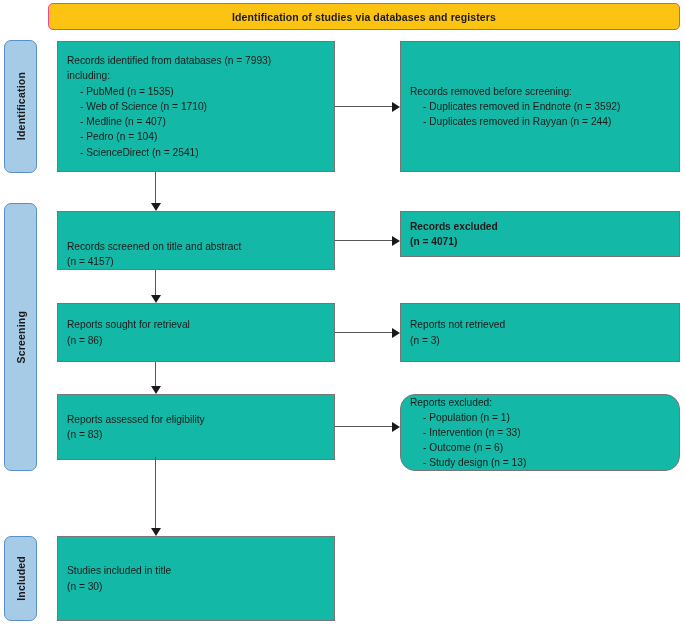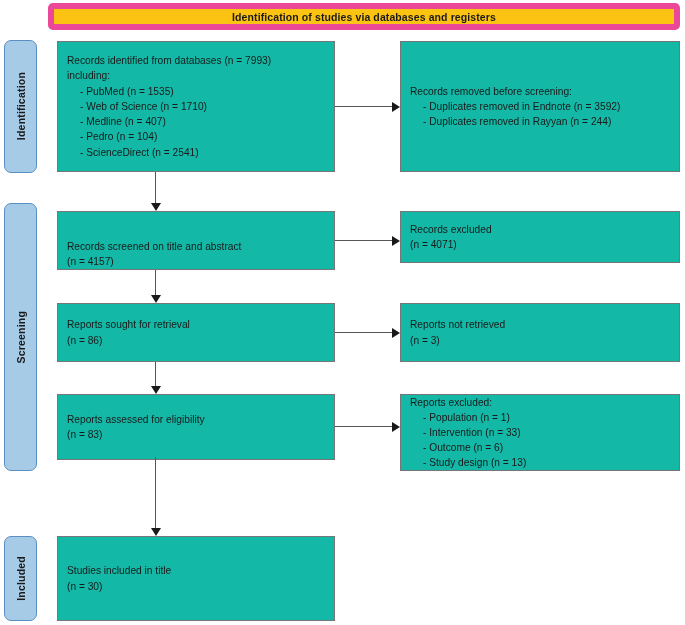--- a/index.html
+++ b/index.html
@@ -18,21 +18,21 @@
   }
 
   
   .banner {
     position: absolute;
     left: 48px;
     top: 3px;
     width: 632px;
     height: 27px;
     background: #FDC313;
-    border: 6px solid #ec4899;
+    border: 1px solid #ec4899;
     border-radius: 5px;
     display: flex;
     align-items: center;
     justify-content: center;
   }
   .banner-text {
     font-size: 10.5px;
     font-weight: bold;
     color: #1a1a1a;
     letter-spacing: 0.1px;
@@ -82,25 +82,25 @@
   .box-body .sub { padding-left: 13px; }
 
   
   .box-left  { left: 57px;  width: 278px; }
   
   .box-right { left: 400px; width: 280px; }
 
   .box-identified      { top: 41px;  height: 131px; }
   .box-removed         { top: 41px;  height: 131px; }
   .box-screened        { top: 211px; height: 59px; align-items: flex-end;  }
-  .box-excluded-screen { top: 211px; height: 52px;  }
+  .box-excluded-screen { top: 211px; height: 46px; font-weight: bold;  }
   .box-sought          { top: 303px; height: 59px;  }
   .box-not-retrieved   { top: 303px; height: 59px;  }
   .box-assessed        { top: 394px; height: 66px;  }
-  .box-excluded-report { top: 394px; height: 77px;  }
+  .box-excluded-report { top: 394px; height: 77px; border-radius: 15px;  }
   .box-included        { top: 536px; height: 85px;  }
 
   
   .hline {
     position: absolute;
     height: 1px;
     background: #555555;
   }
   .vline {
     position: absolute;

